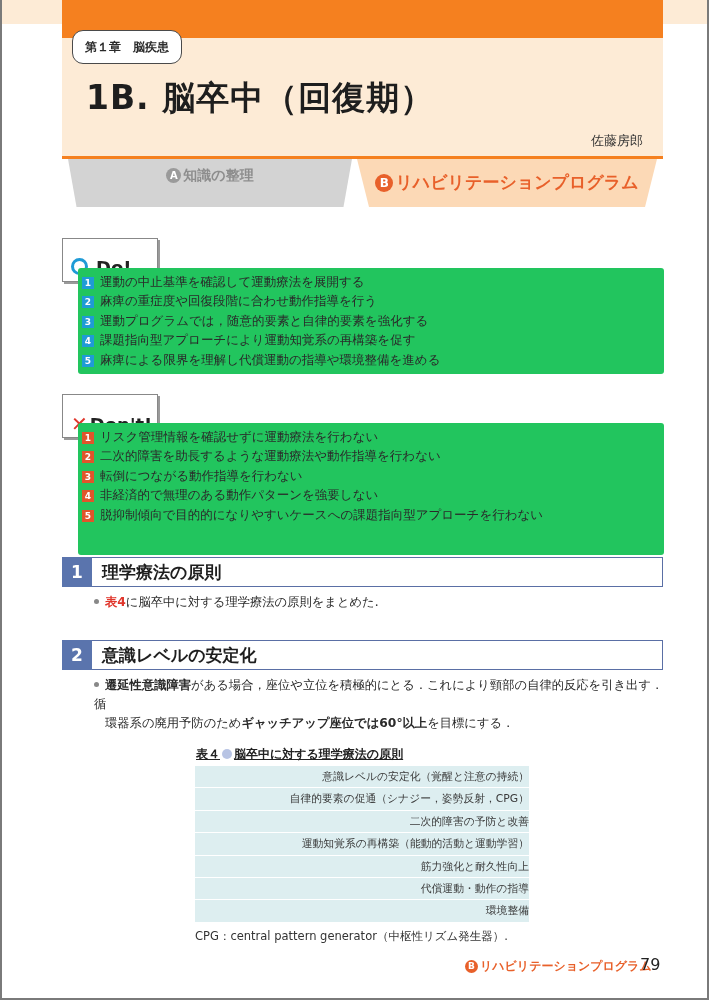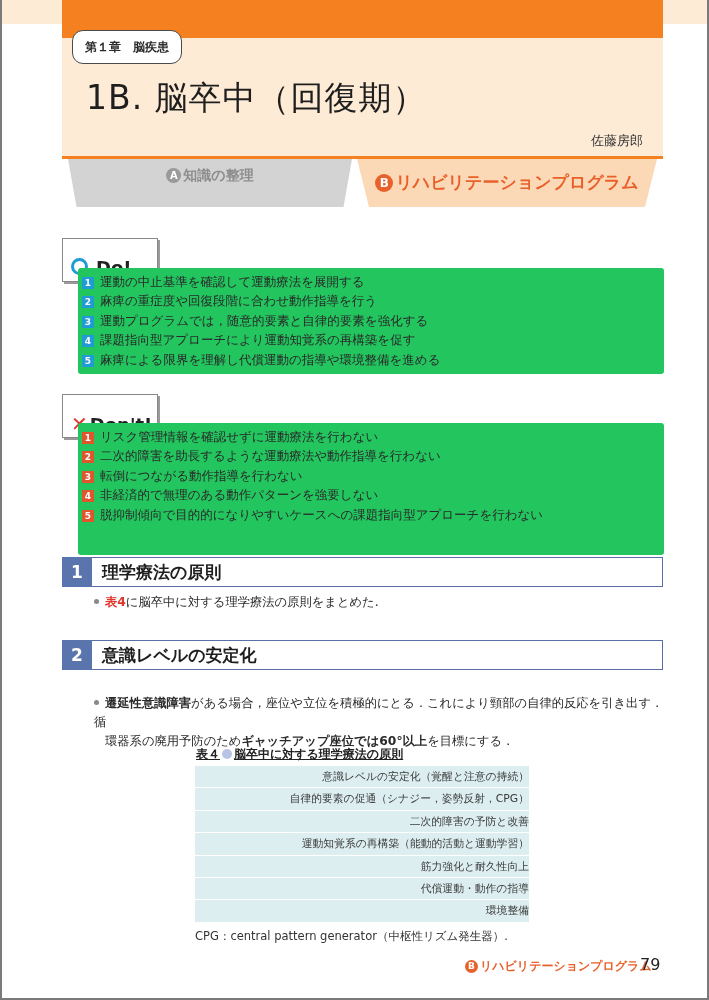--- a/index.html
+++ b/index.html
@@ -15,21 +15,21 @@
   .header-band { position: absolute; left: 60px; top: 0; width: 601px; height: 158px; background: #fdebd6; }
   .header-orange { position: absolute; left: 60px; top: 0; width: 601px; height: 38px; background: #f5801f; }
   .header-bottom-line { position: absolute; left: 60px; top: 156px; width: 601px; height: 3px; background: #f5801f; }
   .chapter-badge {
     position: absolute; left: 70px; top: 30px; height: 20px; padding: 6px 12px;
     background: #fff; border: 1px solid #4a4a4a; border-radius: 11px;
     font-size: 12px; font-weight: bold; line-height: 20px; color: #2a2a2a; white-space: nowrap;
   }
   .page-title {
     position: absolute; left: 84px; top: 76px;
-    font-size: 33px; font-weight: normal; color: #1e1e1e; letter-spacing: 1px; white-space: nowrap;
+    font-size: 33px; font-weight: bold; color: #1e1e1e; letter-spacing: 1px; white-space: nowrap;
   }
   .author { position: absolute; right: 64px; top: 132px; font-size: 13px; color: #333; }
   .tab-a {
     position: absolute; left: 66px; top: 159px; width: 284px; height: 48px;
     background: #d3d3d3;
     clip-path: polygon(0 0, 100% 0, 97% 100%, 3% 100%);
     border-radius: 0 0 6px 6px;
     color: #8d8d8d; font-size: 14px; text-align: center; line-height: 32px; font-weight: bold;
   }
   .tab-b {
@@ -81,21 +81,21 @@
   .sec-title { position: absolute; left: 39px; top: 0; font-size: 17px; font-weight: bold; line-height: 28px; color: #1e1e1e; }
   .sec1 { top: 557px; }
   .sec2 { top: 640px; }
 
   .bullet {
     position: absolute; left: 92px; width: 570px;
     font-family: "DejaVu Serif", "Liberation Serif", serif; font-size: 12.3px; line-height: 19px; color: #2a2a2a;
   }
   .bullet .dot { display: inline-block; width: 5px; height: 5px; background: #888; border-radius: 50%; margin-right: 6px; vertical-align: 2px; }
   .bullet1 { top: 593px; }
-  .bullet2 { top: 694px; }
+  .bullet2 { top: 676px; }
   .red-ref { color: #e0352b; font-family: "DejaVu Sans", sans-serif; font-weight: bold; }
   .bold { font-weight: bold; font-family: "DejaVu Sans", sans-serif; }
   .indent2 { padding-left: 11px; }
 
   .tbl-caption { position: absolute; left: 194px; top: 746px; font-size: 12px; font-weight: bold; color: #222; white-space: nowrap; text-decoration: underline; }
   .tbl-dot { display: inline-block; width: 10px; height: 10px; border-radius: 50%; background: #b8c4e4; vertical-align: -1px; margin: 0 2px; }
   .tbl { position: absolute; left: 193px; top: 766px; width: 334px; }
   .tbl-row {
     height: 22.4px; line-height: 22.4px; background: #ddeef0; border-bottom: 1px solid #fff;
     font-size: 10.8px; padding-left: 6px; color: #3a3a3a; white-space: nowrap; box-sizing: border-box; text-align: right;

